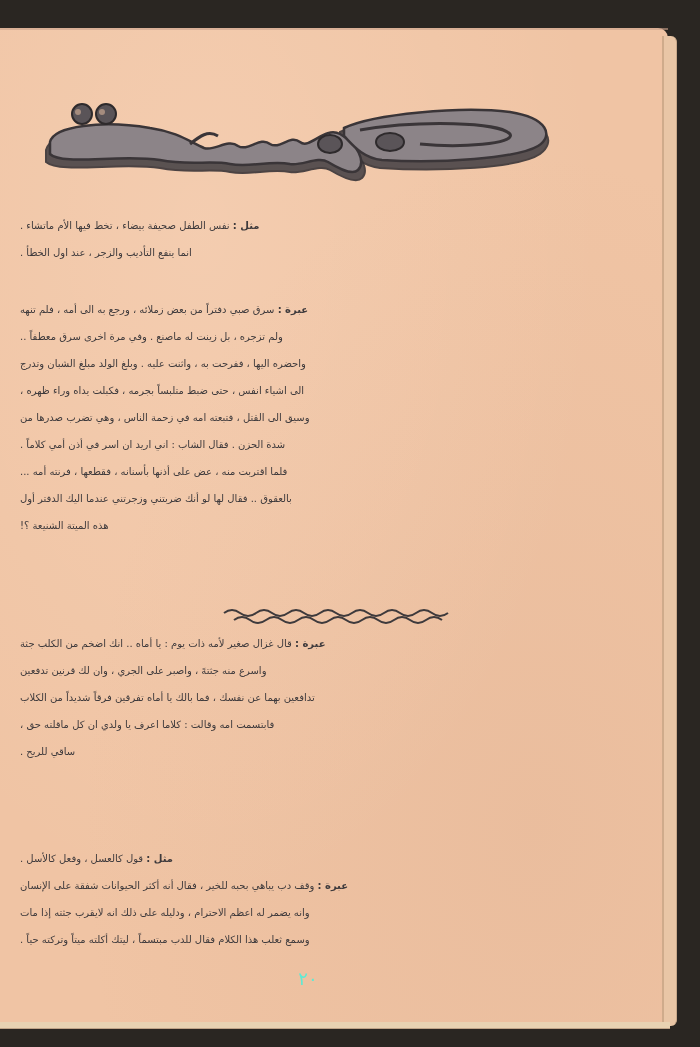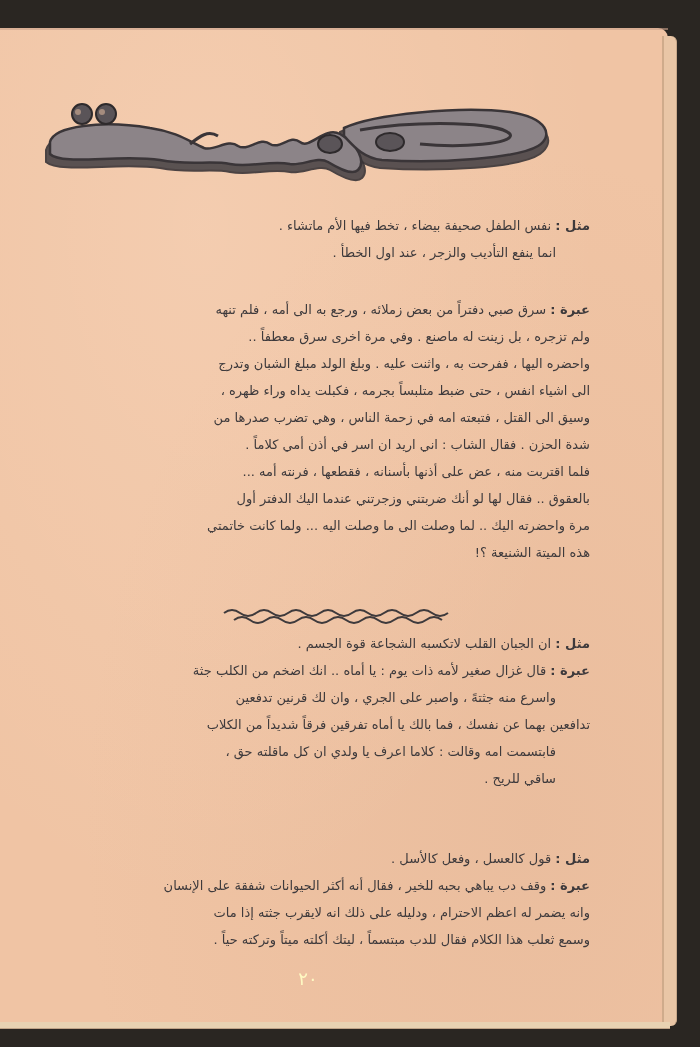--- a/index.html
+++ b/index.html
@@ -62,24 +62,24 @@
       top: 92px;
       width: 520px;
       height: 110px;
     }
 
     .content {
       position: absolute;
       left: 20px;
       width: 570px;
       direction: rtl;
-      text-align: right;
+      text-align: left;
       color: #3e3a3c;
       font-family: "DejaVu Sans", sans-serif;
-      font-size: 13px;
+      font-size: 10px;
       line-height: 27px;
     }
     .line {
       display: block;
       white-space: nowrap;
       overflow: hidden;
     }
     .label {
       font-weight: bold;
     }
@@ -98,21 +98,21 @@
       height: 22px;
     }
 
     .page-number {
       position: absolute;
       left: 278px;
       top: 968px;
       width: 60px;
       text-align: center;
       font-size: 18px;
-      color: #fef9c3;
+      color: #5eead4;
       font-family: "DejaVu Sans", sans-serif;
     }
   </style>
 </head>
 <body>
 
 <div class="page"></div>
 <div class="page-top-line"></div>
 <div class="page-edge"></div>
 <div class="page-bottom-edge"></div>
@@ -156,35 +156,30 @@
     <span class="label">عبرة :</span>
     <span>سرق صبي دفتراً من بعض زملائه ، ورجع به الى أمه ، فلم تنهه</span>
   </span>
   <span class="line">ولم تزجره ، بل زينت له ماصنع . وفي مرة اخرى سرق معطفاً ..</span>
   <span class="line">واحضره اليها ، ففرحت به ، واثنت عليه . وبلغ الولد مبلغ الشبان وتدرج</span>
   <span class="line">الى اشياء انفس ، حتى ضبط متلبساً بجرمه ، فكبلت يداه وراء ظهره ،</span>
   <span class="line">وسيق الى القتل ، فتبعته امه في زحمة الناس ، وهي تضرب صدرها من</span>
   <span class="line">شدة الحزن . فقال الشاب : اني اريد ان اسر في أذن أمي كلاماً .</span>
   <span class="line">فلما اقتربت منه ، عض على أذنها بأسنانه ، فقطعها ، فرنته أمه ...</span>
   <span class="line">بالعقوق .. فقال لها لو أنك ضربتني وزجرتني عندما اليك الدفتر أول</span>
-  <span class="line">مرة واحضرته اليك .. لما وصلت الى ما وصلت اليه ... ولما كانت خاتمتي</span>
   <span class="line">هذه الميتة الشنيعة ؟!</span>
 </div>
 
 <svg class="wave-divider" viewBox="0 0 230 22" xmlns="http://www.w3.org/2000/svg">
   <path d="M4 8 q 8 -6 16 0 t 16 0 t 16 0 t 16 0 t 16 0 t 16 0 t 16 0 t 16 0 t 16 0 t 16 0 t 16 0 t 16 0 t 16 0 t 16 0" fill="none" stroke="#3e3a3c" stroke-width="2"></path>
   <path d="M14 15 q 8 -6 16 0 t 16 0 t 16 0 t 16 0 t 16 0 t 16 0 t 16 0 t 16 0 t 16 0 t 16 0 t 16 0 t 16 0 t 16 0" fill="none" stroke="#3e3a3c" stroke-width="2"></path>
 </svg>
 
 <div class="content sec-3">
   <span class="line">
-    <span class="label">مثل :</span>
-    <span>ان الجبان القلب لاتكسبه الشجاعة قوة الجسم .</span>
-  </span>
-  <span class="line">
     <span class="label">عبرة :</span>
     <span>قال غزال صغير لأمه ذات يوم : يا أماه .. انك اضخم من الكلب جثة</span>
   </span>
   <span class="line indent">واسرع منه جثتهً ، واصبر على الجري ، وان لك قرنين تدفعين</span>
   <span class="line">تدافعين بهما عن نفسك ، فما بالك يا أماه تفرقين فرقاً شديداً من الكلاب</span>
   <span class="line indent">فابتسمت امه وقالت : كلاما اعرف يا ولدي ان كل ماقلته حق ،</span>
   <span class="line indent">ساقي للريح .</span>
 </div>
 
 <div class="content sec-4">

